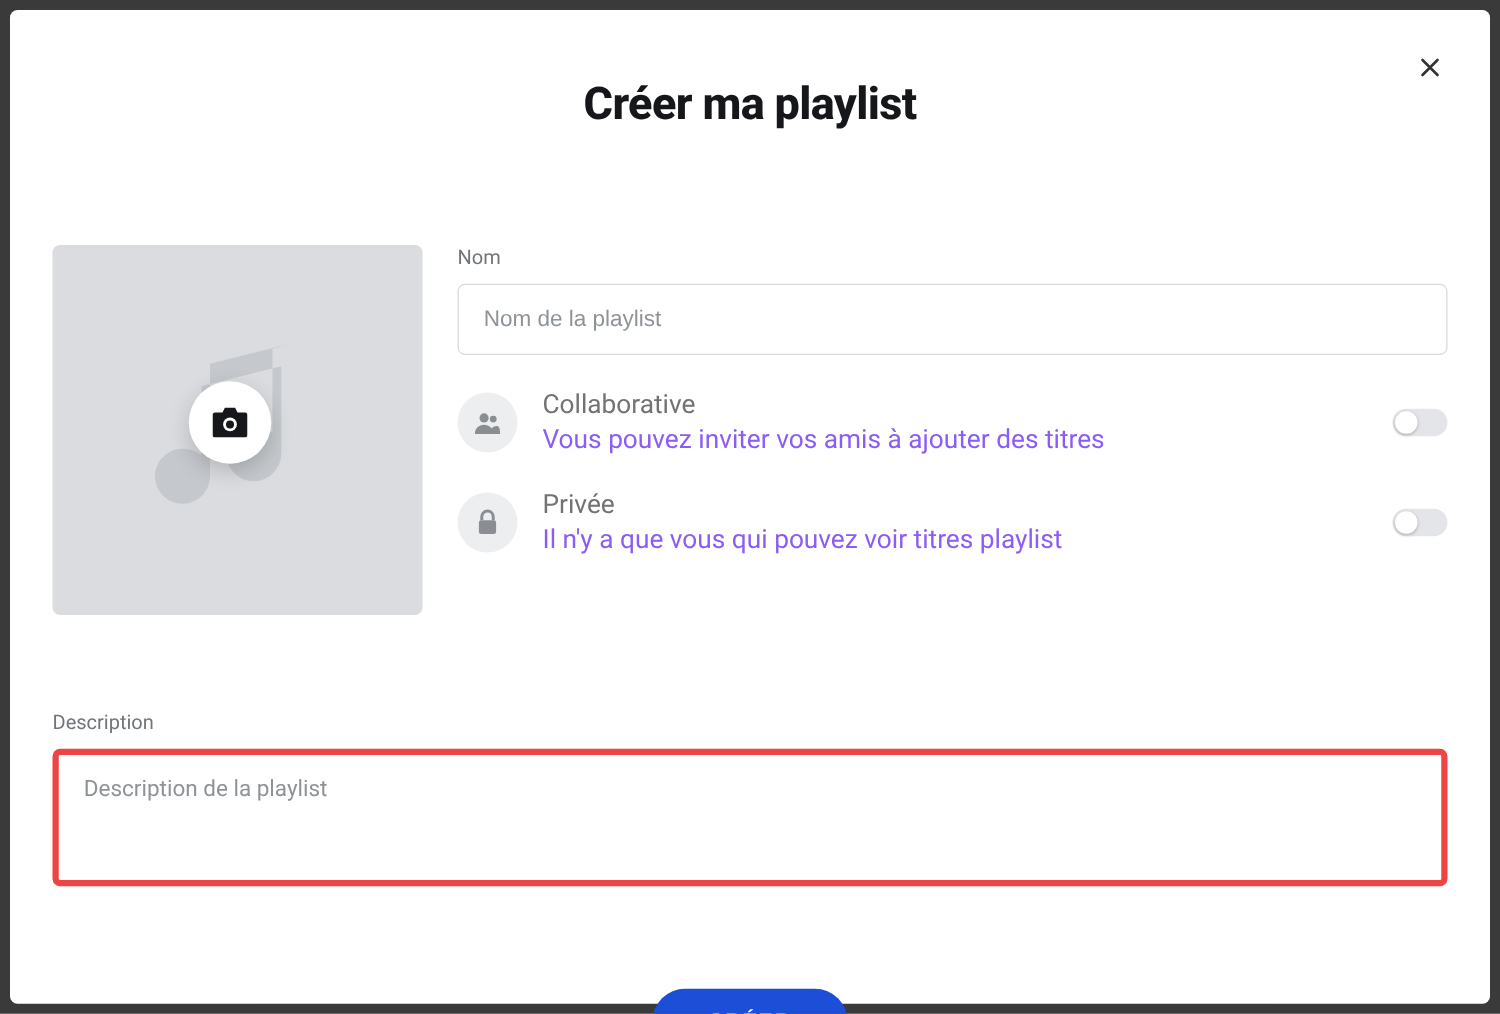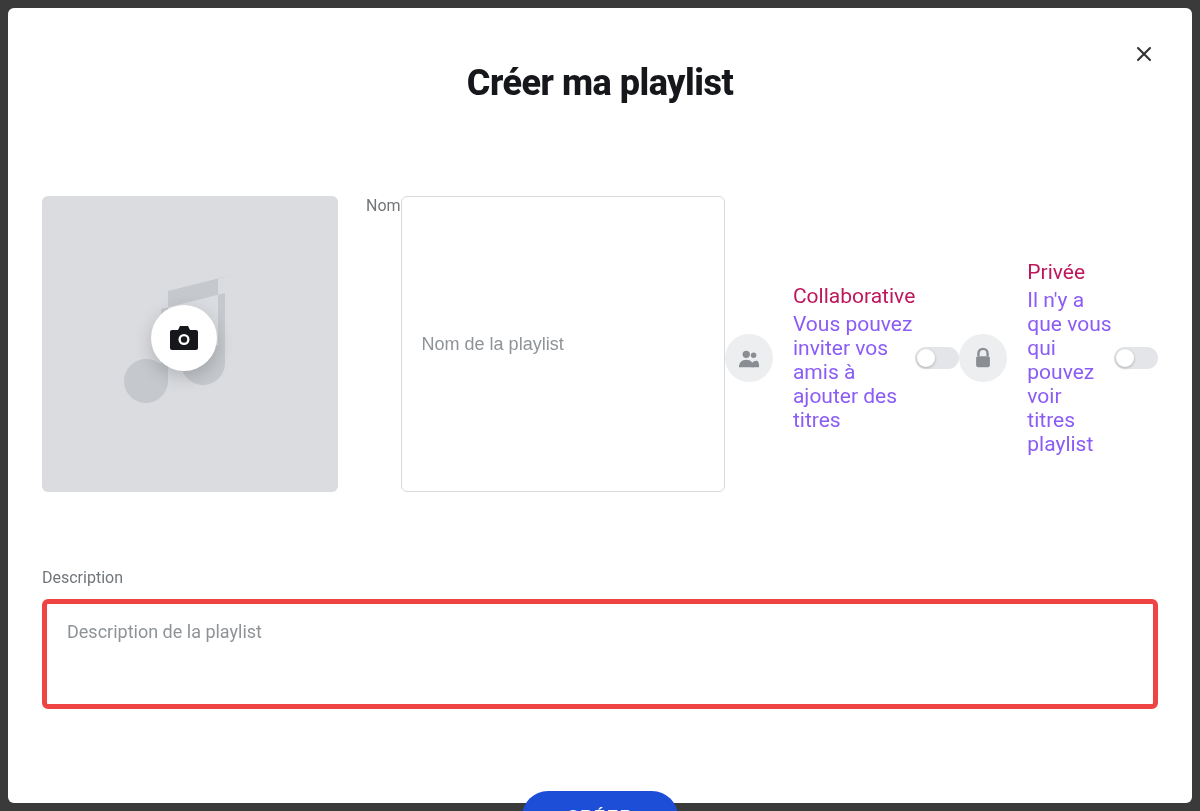--- a/index.html
+++ b/index.html
@@ -80,21 +80,21 @@
       box-shadow: 0 6px 18px rgba(0,0,0,0.18);
       display: flex;
       align-items: center;
       justify-content: center;
       cursor: pointer;
     }
     .camera-btn svg { width: 28px; height: 24px; }
     .right-col {
       flex: 1;
       display: flex;
-      flex-direction: row;
+      flex-direction: column;
     }
     .field-label {
       color: #71767b;
       font-size: 16px;
       margin-bottom: 12px;
     }
     .text-input {
       width: 100%;
       border: 1px solid #d7d9dc;
       border-radius: 6px;
@@ -119,21 +119,21 @@
       justify-content: center;
       flex-shrink: 0;
       margin-right: 20px;
       color: #8a8e93;
     }
     .opt-icon svg { width: 22px; height: 22px; }
     .opt-text { flex: 1; }
     .opt-title {
       font-size: 21px;
       font-weight: 400;
-      color: #be185d;
+      color: #737373;
       margin-bottom: 4px;
     }
     .opt-desc {
       font-size: 21px;
       color: #8b5cf6;
     }
     .toggle {
       width: 44px;
       height: 22px;
       background: #e3e5e8;

